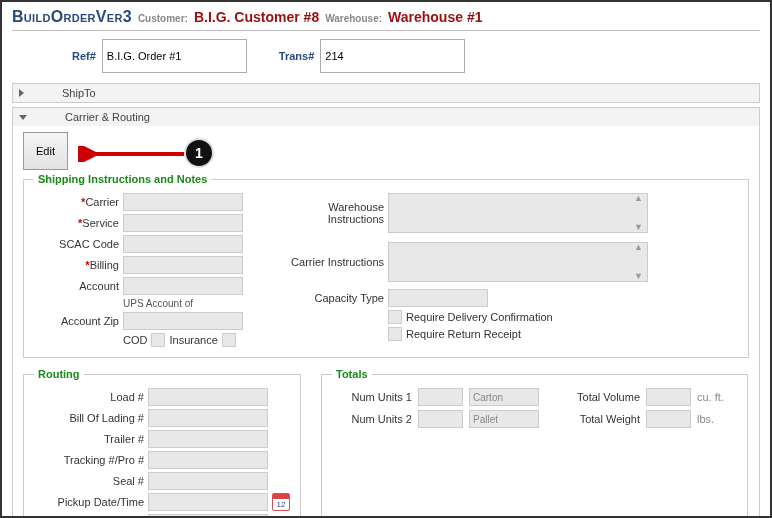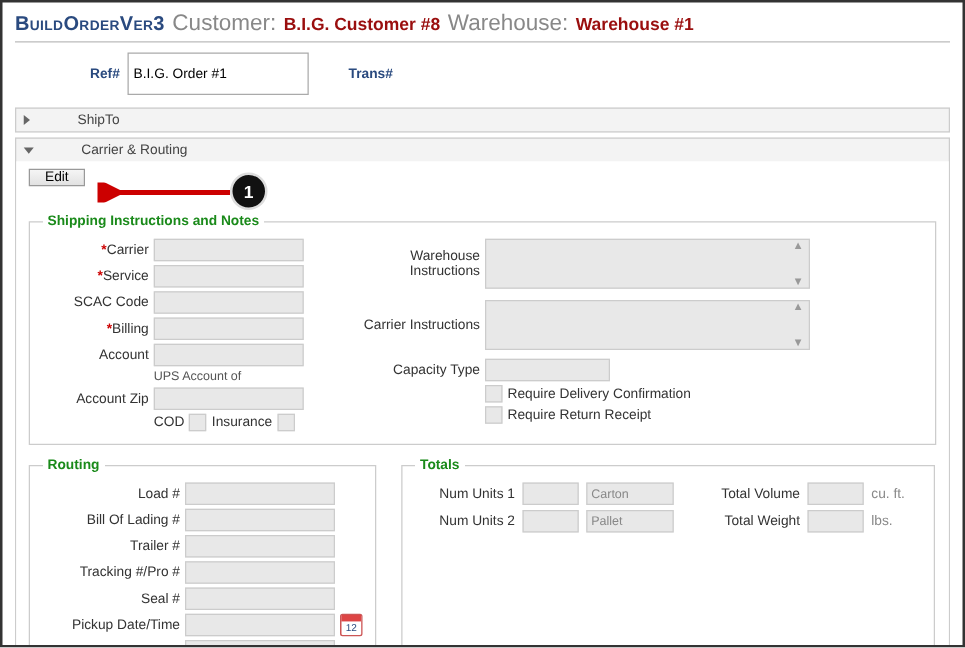--- a/index.html
+++ b/index.html
@@ -29,22 +29,22 @@
   .hdr-title {
     font-family: "Trebuchet MS", Verdana, sans-serif;
     font-variant: small-caps;
     font-weight: bold;
     font-size: 16px;
     color: #2a4a7f;
     letter-spacing: .3px;
   }
   .hdr-cust-label, .hdr-wh-label {
     color: #888;
-    font-size: 18px;
-    font-weight: normal;
+    font-size: 10px;
+    font-weight: bold;
   }
   .hdr-cust, .hdr-wh {
     font-weight: bold;
     font-size: 14px;
     color: #9a0e0e;
   }
   .ref-row {
     display: flex;
     align-items: center;
     gap: 6px;
@@ -91,23 +91,23 @@
   }
   .panel-body {
     background: #fff;
     padding: 6px 10px 10px 10px;
   }
   .edit-btn {
     display: inline-block;
     border: 1px solid #999;
     background: linear-gradient(#f5f5f5,#e2e2e2);
     font-size: 11px;
-    padding: 0 12px;
+    padding: 12px 12px;
     cursor: pointer;
-    margin-bottom: 22px;
+    margin-bottom: 3px;
   }
   fieldset {
     border: 1px solid #ccc;
     margin: 0;
     padding: 8px 10px 10px 10px;
   }
   fieldset legend {
     color: #1a8a1a;
     font-weight: bold;
     font-size: 11px;
@@ -246,20 +246,21 @@
     <span class="hdr-cust">B.I.G. Customer #8</span>
     <span class="hdr-wh-label">Warehouse:</span>
     <span class="hdr-wh">Warehouse #1</span>
   </div>
 
   <div class="ref-row">
     <span class="lbl">Ref#</span>
     <input type="text" value="B.I.G. Order #1" style="">
     <span style="width:20px"></span>
     <span class="lbl">Trans#</span>
+    <input type="text" value="214" style="">
   </div>
 
   <div class="panel">
     <div class="panel-hdr">
       <span class="arrow"></span>
       <span>ShipTo</span>
     </div>
   </div>
 
   <div class="panel">

